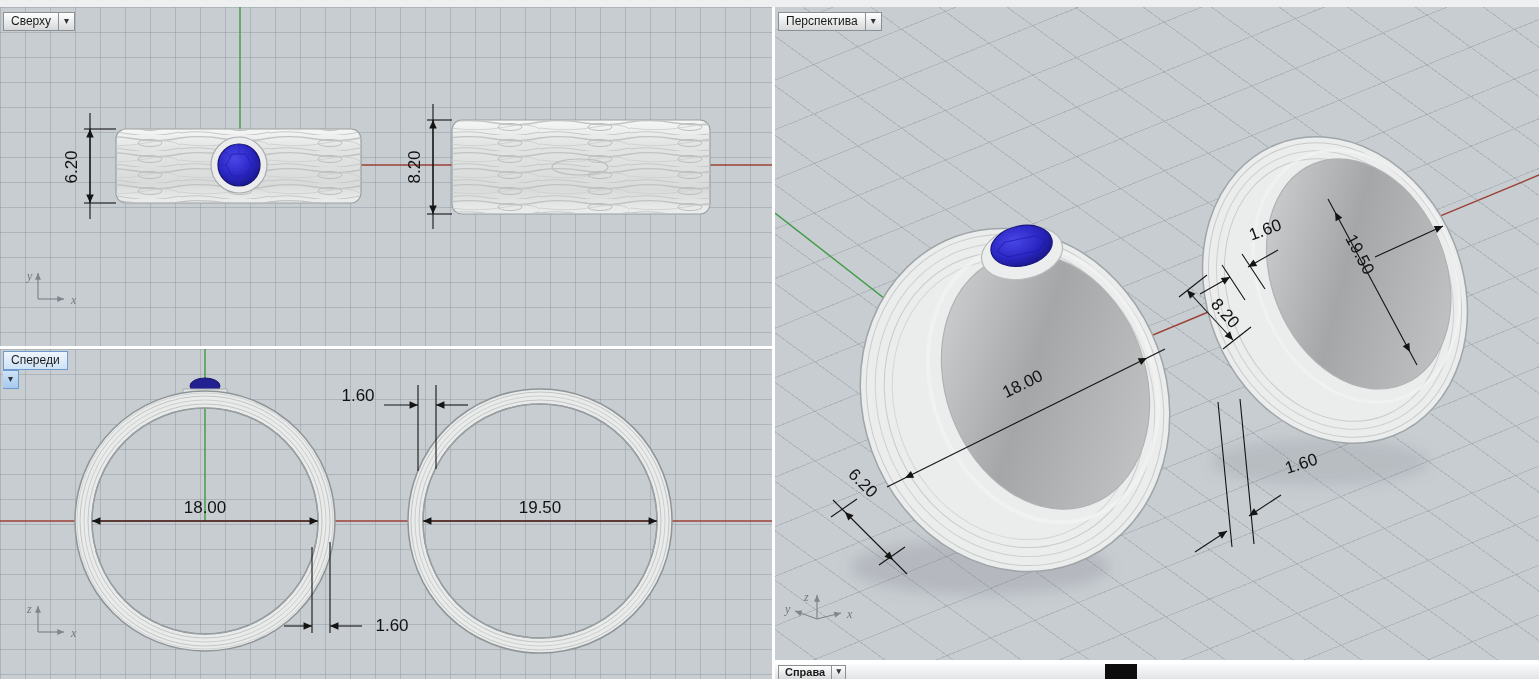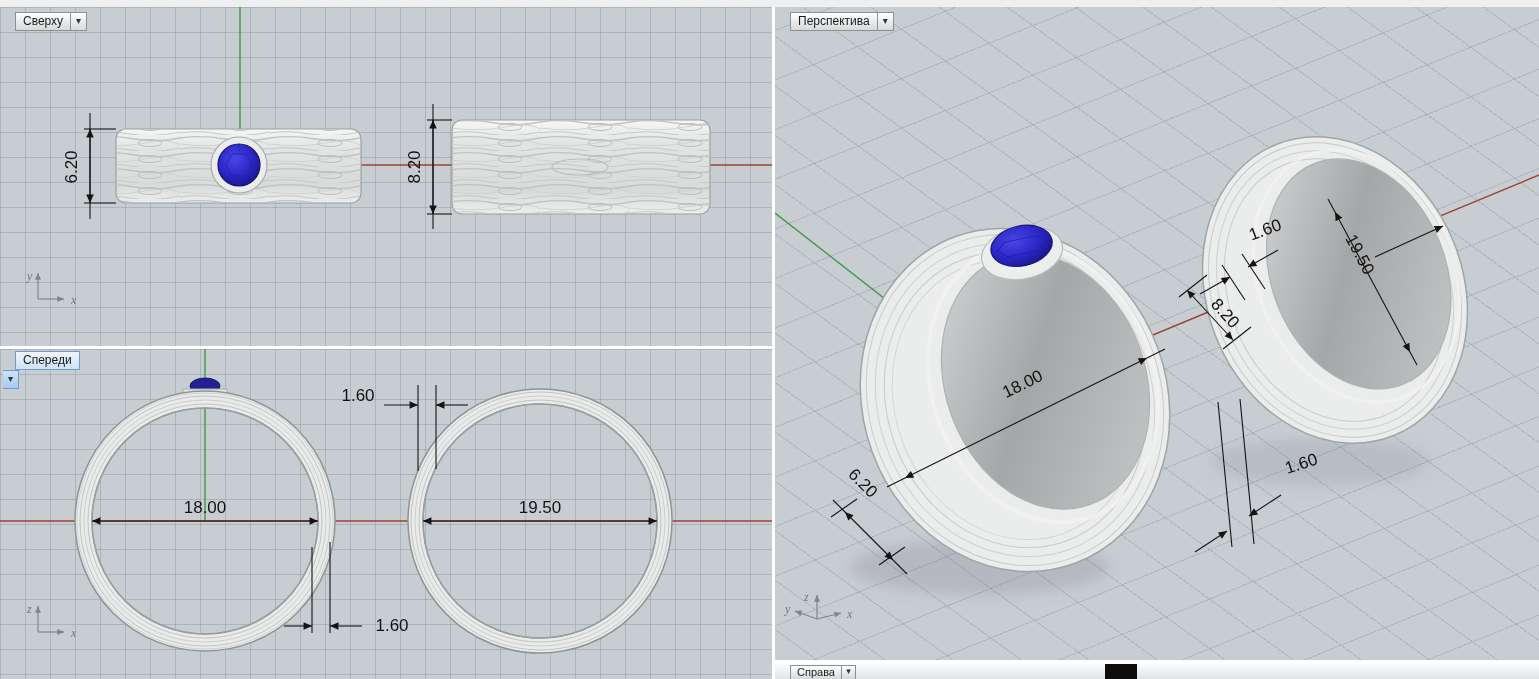--- a/index.html
+++ b/index.html
@@ -20,33 +20,33 @@
   .pg1 { background-image:repeating-linear-gradient(to bottom, rgba(140,150,158,.42) 0 1px, transparent 1px 46px); transform:rotate(-22deg); }
   .pg2 { background-image:repeating-linear-gradient(to bottom, rgba(140,150,158,.42) 0 1px, transparent 1px 40px); transform:rotate(36deg); }
   .vp-top   { left:0;   top:7px;   width:772px; height:339px; }
   .vp-front { left:0;   top:349px; width:772px; height:330px; }
   .vp-persp { left:775px; top:7px; width:764px; height:653px; }
   .scene { position:absolute; left:0; top:0; }
   .vp-label { position:absolute; top:5px; left:3px; display:flex; z-index:6; font-size:12px; cursor:default; }
   .vp-front .vp-label { top:2px;flex-direction:column; }
   .lbl {
     height:17px; line-height:17px; padding:0 7px; color:#1a1a1a; white-space:nowrap;
-    background:linear-gradient(#ffffff,#d6d8da); border:1px solid #8a9094;margin-left:12px;
+    background:linear-gradient(#ffffff,#d6d8da); border:1px solid #8a9094;
   }
   .dd {
     height:17px; line-height:15px; width:15px; text-align:center; font-size:10px; color:#333;
     background:linear-gradient(#ffffff,#d6d8da); border:1px solid #8a9094; border-left:0;
   }
   .active .lbl { background:linear-gradient(#eef5fd,#cfe2f6); border-color:#6d9bcd; }
   .active .dd  { background:linear-gradient(#cde2f8,#a6caee); border-color:#6d9bcd; }
   .strip {
     position:absolute; left:775px; top:663px; width:764px; height:16px;
     background:linear-gradient(#fbfcfc,#dfe2e5); border-top:1px solid #ffffff;
   }
-  .strip .vp-label { top:1px; }
+  .strip .vp-label { top:1px;font-weight:bold; }
   .strip .lbl { height:13px; line-height:13px; font-size:11px; padding:0 6px; }
   .strip .dd  { height:13px; line-height:11px; font-size:9px; width:13px; }
   .blackbar { position:absolute; left:330px; top:0; width:32px; height:16px; background:#0d0d0d; }
   .dim  { font-size:17px; fill:#121212; font-family:"Liberation Sans",sans-serif; }
   .ax   { font-size:12px; fill:#70787f; font-style:italic; font-family:"Liberation Serif",serif; }
 </style>
 </head>
 <body>
 
 <div class="app">

